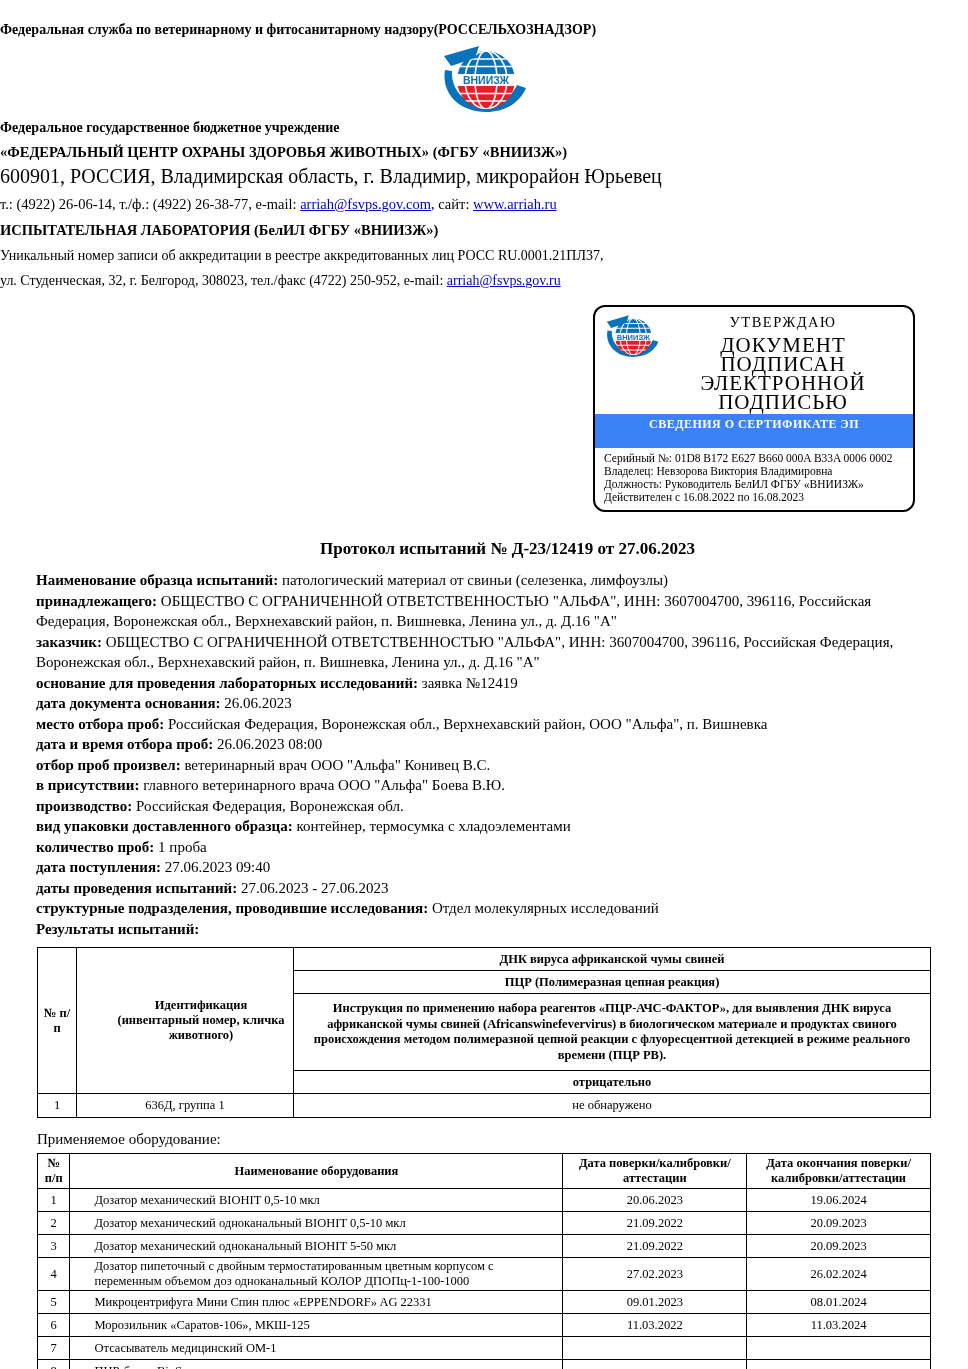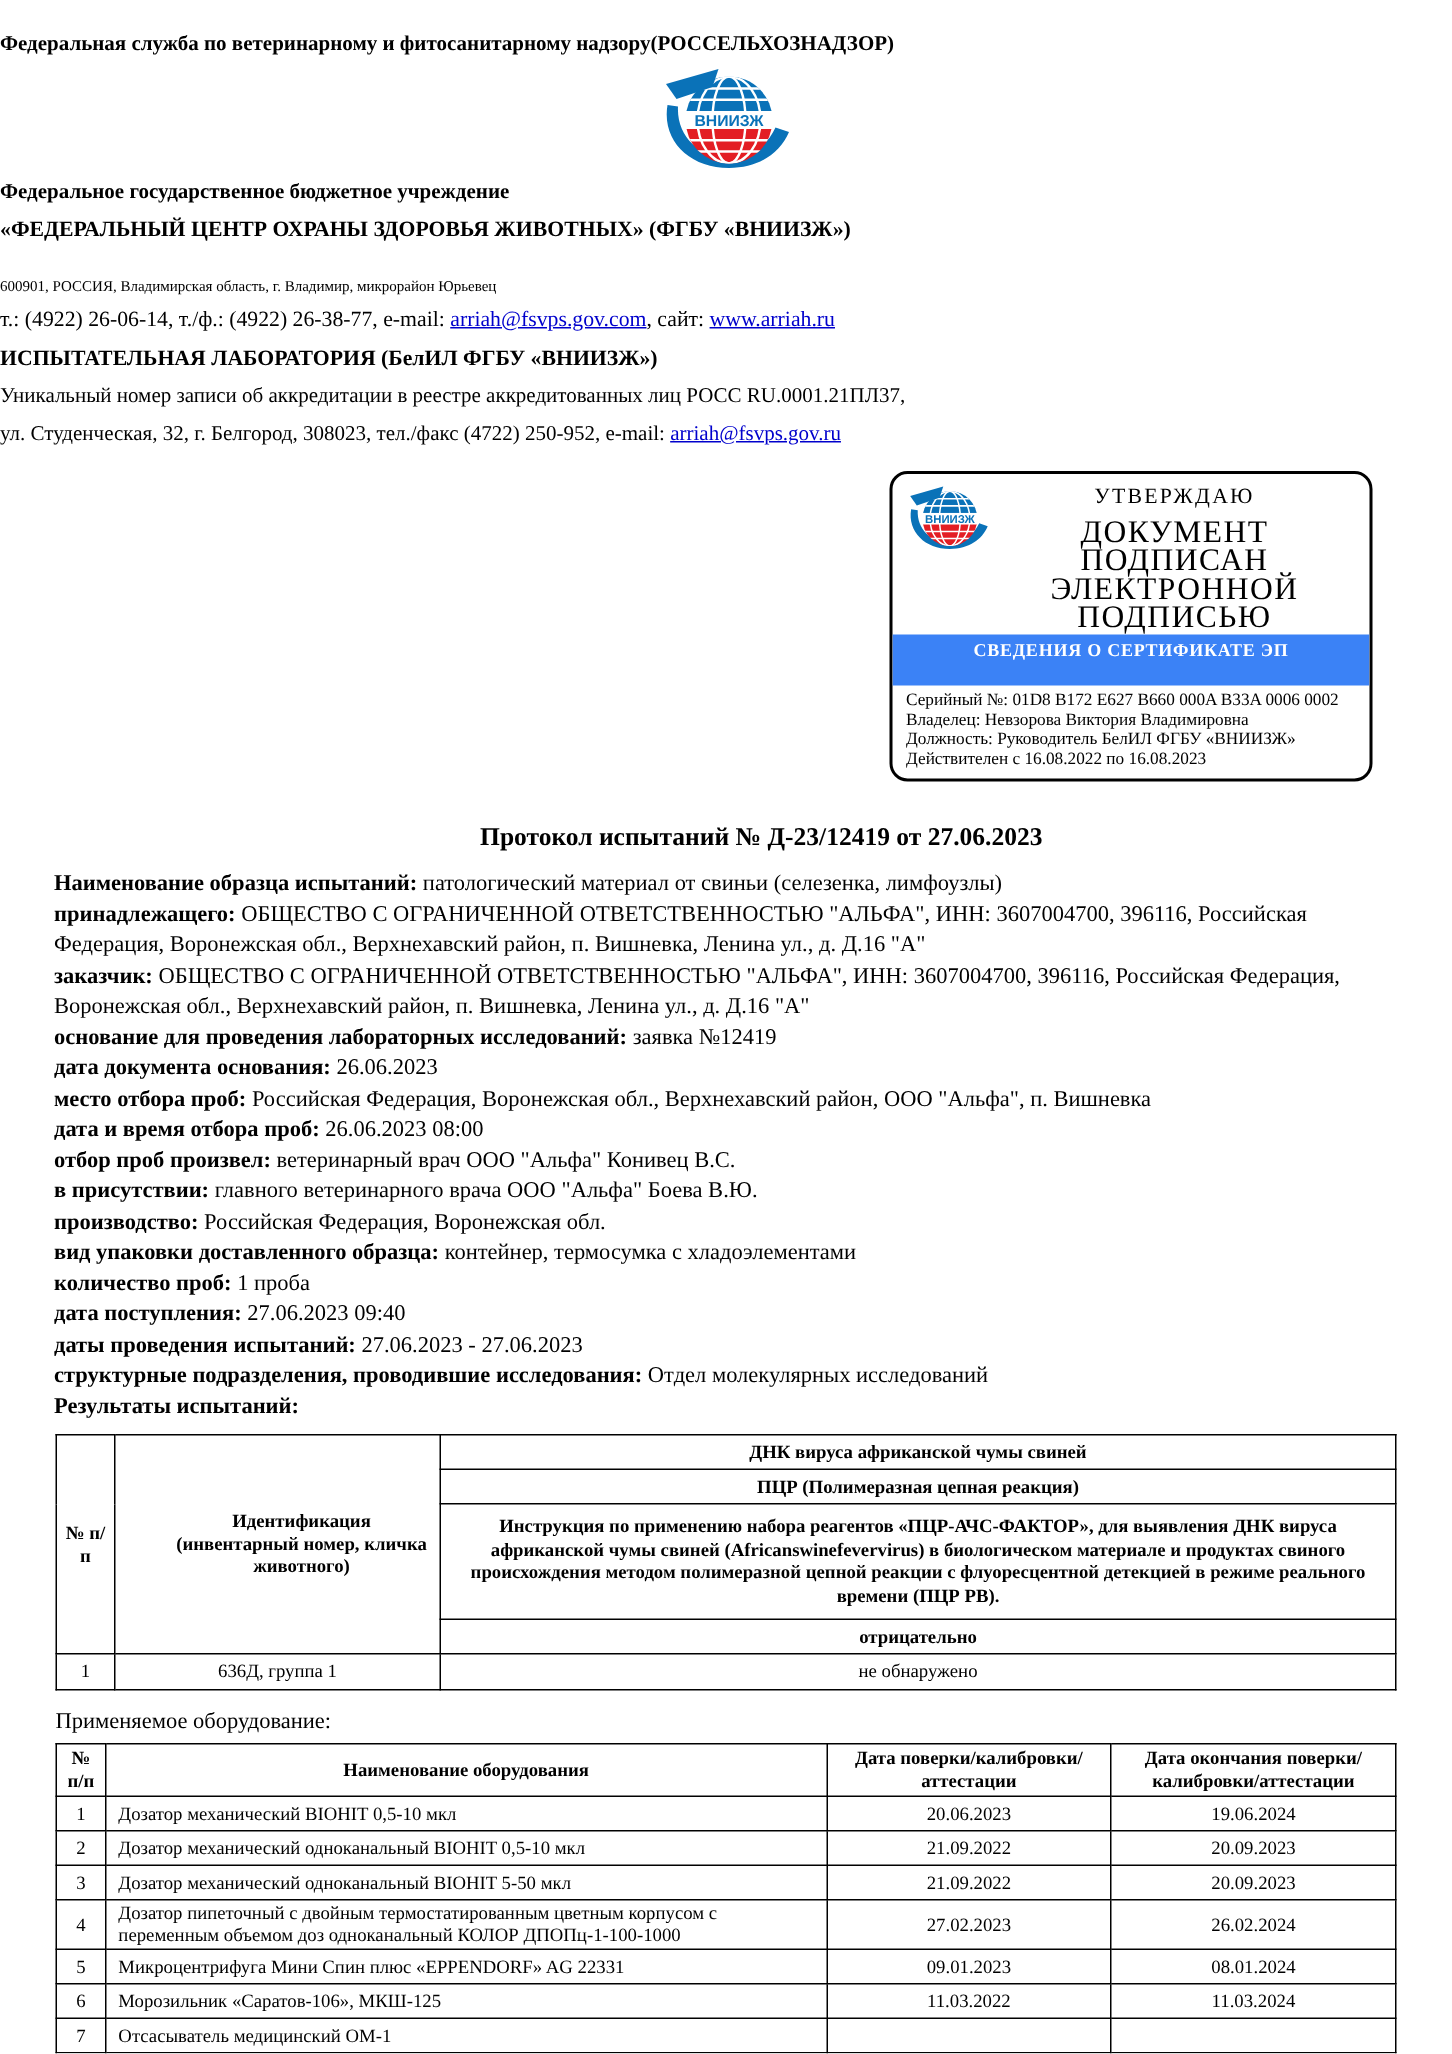--- a/index.html
+++ b/index.html
@@ -6,21 +6,21 @@
   .page {
     position:relative; width:968px; height:1369px; background:#fff;
     font-family:"Liberation Serif","DejaVu Serif",serif; color:#000; overflow:hidden;
   }
   .center { text-align:left; }
   .bold { font-weight:bold; }
   .hdr-agency { padding-top:22px; font-size:14px; font-weight:bold; }
   .logo-row { text-align:center; margin-top:5px; }
   .hdr-inst { font-size:14px; font-weight:bold; margin-top:3px; }
   .hdr-center { font-size:14.5px; font-weight:bold; margin-top:8px; }
-  .hdr-addr { font-size:10px; margin-top:24px; }
+  .hdr-addr { font-size:20px; margin-top:4px; }
   .hdr-contacts { font-size:14.5px; margin-top:8px; }
   a.link { color:#0000cc; text-decoration:underline; }
   .lab-title { font-size:14.5px; font-weight:bold; margin-top:9px; }
   .lab-accr { font-size:14px; margin-top:9px; }
   .lab-addr { font-size:14px; margin-top:9px; }
 
   .stamp-wrap { display:flex; justify-content:flex-end; padding-right:53px; margin-top:16px; }
   .stamp { width:318px; border:2.5px solid #000; border-radius:12px; overflow:hidden; background:#fff; }
   .stamp-top { display:flex; align-items:flex-start; padding:6px 8px 2px 8px; }
   .stamp-titles { flex:1; text-align:center; }
@@ -42,21 +42,21 @@
   .rtable .ident { width:176px;padding-left:36px; }
   .rtable .desc { padding:7px 10px; line-height:15.5px; height:auto; }
   .rtable .data td { height:21px; font-weight:normal; }
 
   .eq-heading { margin:13px 0 0 37px; font-size:15px; }
   .etable { margin:5px 0 0 37px; width:894px; font-size:12.5px; }
   .etable th, .etable td { border:1.5px solid #000; }
   .etable th { font-weight:bold; text-align:center; padding:2px 6px; line-height:15px; height:30px; }
   .etable td { height:20px; text-align:center; }
   .etable td.c-num { width:30px; }
-  .etable td.c-name { width:468px; text-align:left; padding:1px 8px; line-height:15px; }
+  .etable td.c-name { width:468px; text-align:left; padding:1px 24px; line-height:15px; }
   .etable td.c-date { width:188px; }
 </style>
 </head>
 <body>
 
 <div class="page">
 
   <div class="hdr-agency center">Федеральная служба по ветеринарному и фитосанитарному надзору(РОССЕЛЬХОЗНАДЗОР)</div>
 
   <div class="logo-row">

